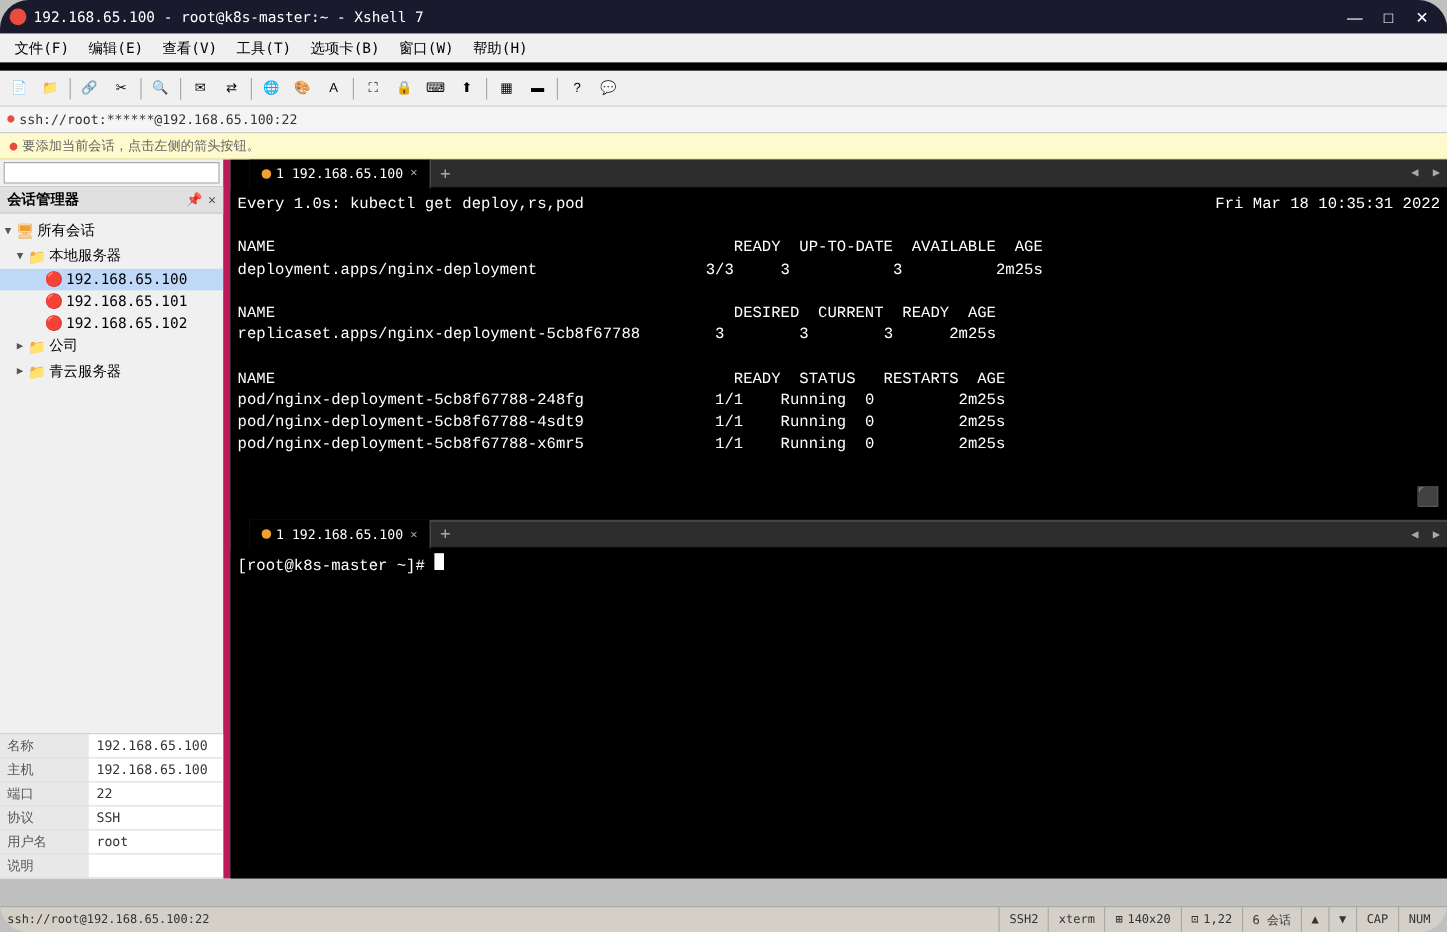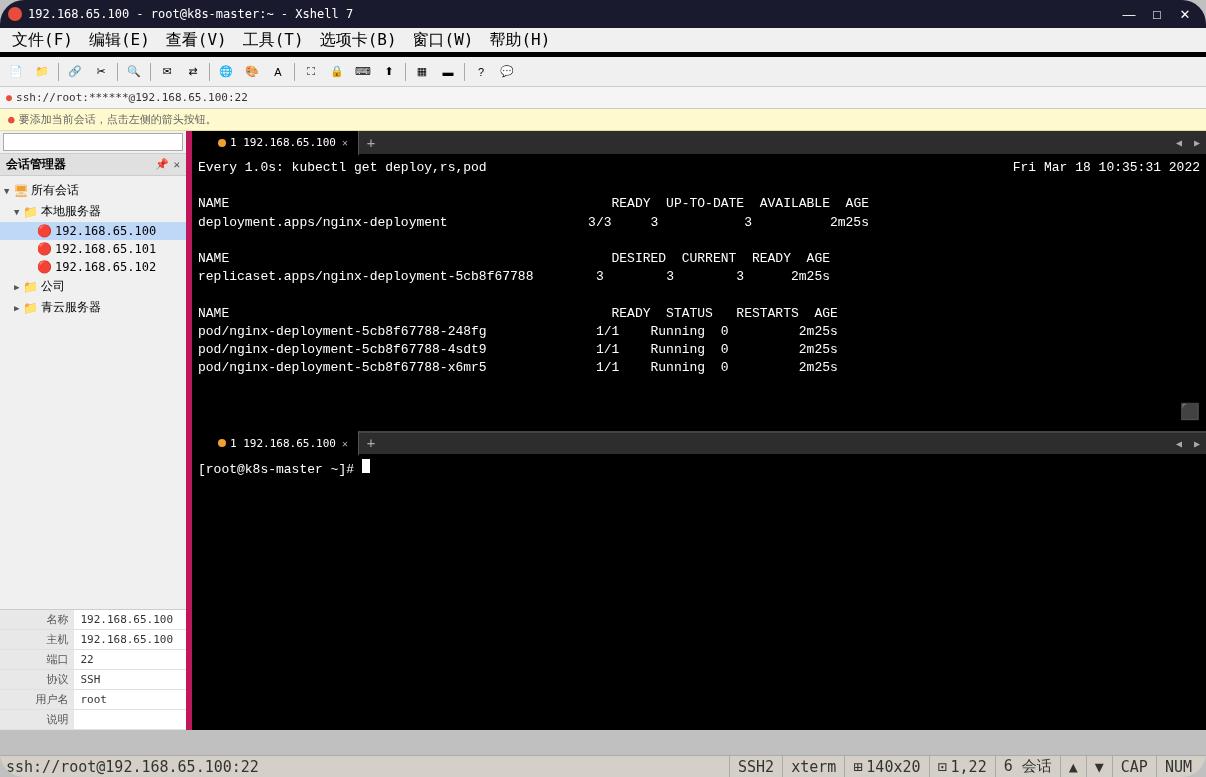--- a/index.html
+++ b/index.html
@@ -12,21 +12,21 @@
       font-size: 12px;
     }
     .title-bar-left { display: flex; align-items: center; gap: 6px; }
     .title-bar-icon { width: 14px; height: 14px; background: #e74c3c; border-radius: 50%; display: inline-block; }
     .title-bar-controls { display: flex; gap: 2px; }
     .title-btn { width: 26px; height: 20px; background: transparent; border: none; color: #fff; cursor: pointer; font-size: 13px; display: flex; align-items: center; justify-content: center; }
 
     
     .menu-bar {
       display: flex; align-items: center; background: #f0f0f0; height: 22px;
-      padding: 12px 4px; border-bottom: 5px solid #000000; font-size: 16px;
+      padding: 12px 4px; border-bottom: 7px solid #000000; font-size: 12px;
     }
     .menu-item { padding: 2px 8px; cursor: pointer; }
 
     
     .toolbar {
       display: flex; align-items: center; background: #f0f0f0; height: 30px;
       padding: 0 4px; border-bottom: 1px solid #ccc; gap: 2px;
     }
     .tb-btn { width: 24px; height: 22px; background: transparent; border: 1px solid transparent; cursor: pointer; display: flex; align-items: center; justify-content: center; font-size: 11px; }
     .tb-separator { width: 1px; height: 18px; background: #aaa; margin: 0 2px; }
@@ -73,21 +73,21 @@
     .server-icon { color: #e74c3c; }
     .search-bar { padding: 3px; border-top: 1px solid #ccc; }
     .search-input { width: 100%; padding: 2px 4px; font-size: 11px; border: 1px solid #aaa; }
 
     
     .props-panel {
       border-top: 1px solid #ccc; font-size: 11px;
     }
     .props-table { width: 100%; border-collapse: collapse; }
     .props-table td { padding: 2px 6px; border-bottom: 1px solid #e0e0e0; }
-    .props-table td:first-child { background: #e8e8e8; color: #555; width: 40%; white-space: nowrap; text-align: right; }
+    .props-table td:first-child { background: #e8e8e8; color: #555; width: 40%; white-space: nowrap; }
     .props-table td:last-child { background: #fff; color: #333; }
 
     
     .right-panel { flex: 1; display: flex; flex-direction: column; background: #000; overflow: hidden; }
 
     
     .term-tab-bar {
       display: flex; align-items: center; background: #2d2d2d; height: 24px;
       border-bottom: 1px solid #000;
       margin-left: 16px;
@@ -107,21 +107,21 @@
     
     .terminal {
       flex: 1; background: #000; color: #d0d0d0; font-family: 'Courier New', Consolas, monospace;
       font-size: 13px; padding: 4px 6px; overflow: auto; line-height: 1.4;
     }
     .t-white { color: #ffffff; }
 
     
     .status-bar {
       display: flex; align-items: center; background: #d4d0c8; height: 22px;
-      padding: 0 6px; border-top: 1px solid #aaa; font-size: 15px; color: #333;
+      padding: 0 6px; border-top: 1px solid #aaa; font-size: 10px; color: #333;
       position: absolute; bottom: 0; left: 0; right: 0;
     }
     .status-left { flex: 1; }
     .status-items { display: flex; gap: 0; }
     .status-item {
       padding: 0 8px; border-left: 1px solid #aaa; display: flex; align-items: center; gap: 4px; height: 22px;
     }
 
     .cursor-block { display: inline-block; width: 8px; height: 14px; background: #fff; animation: blink 1s step-end infinite; }
     @keyframes blink { 0%, 100% { opacity: 1; } 50% { opacity: 0; } }

